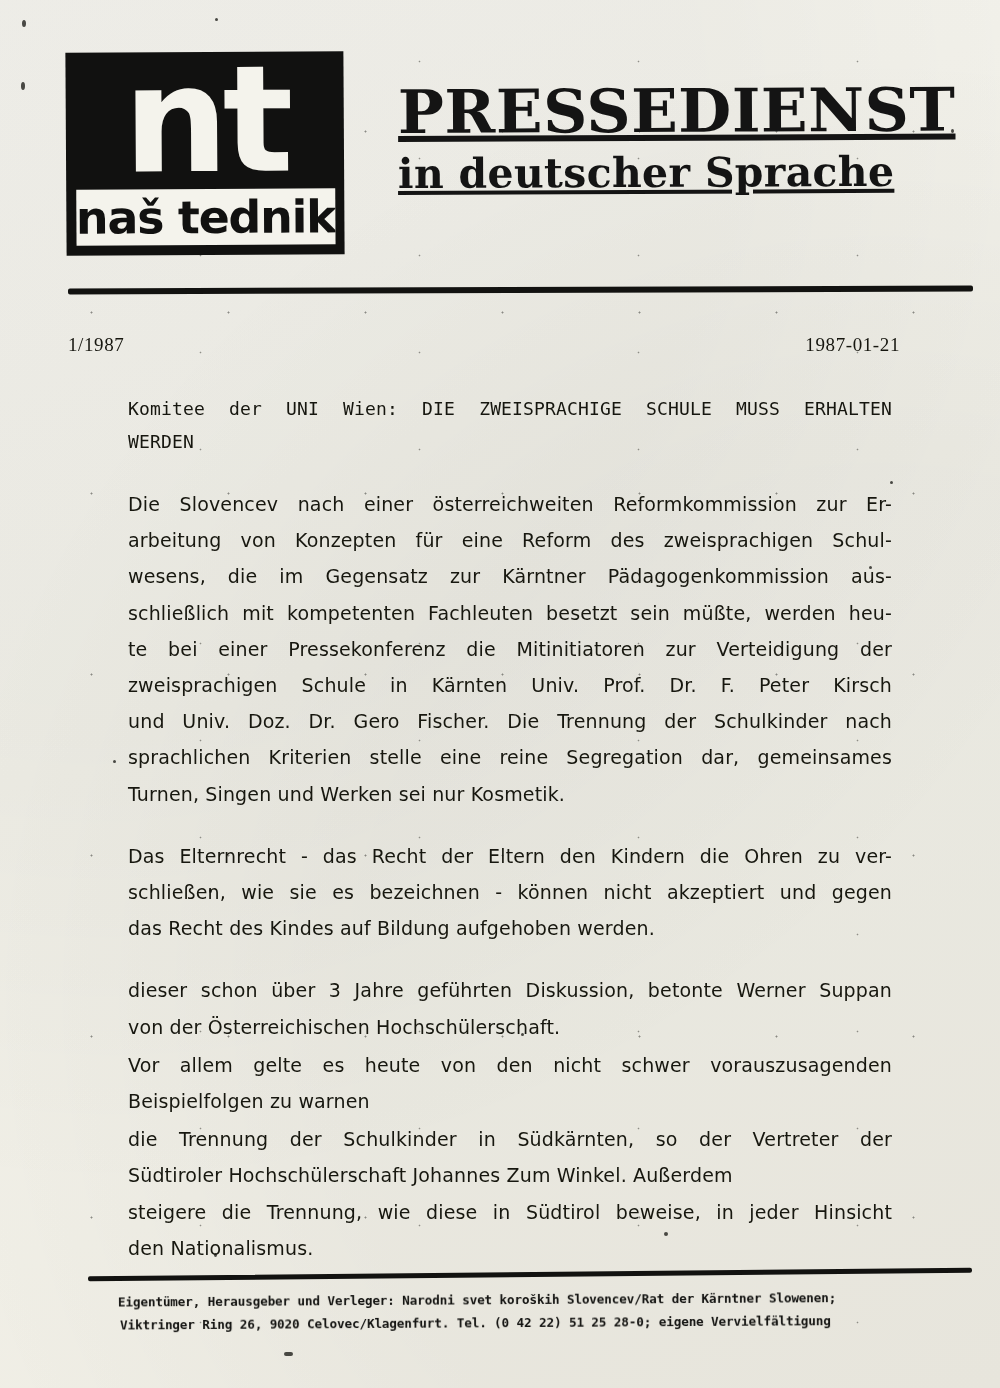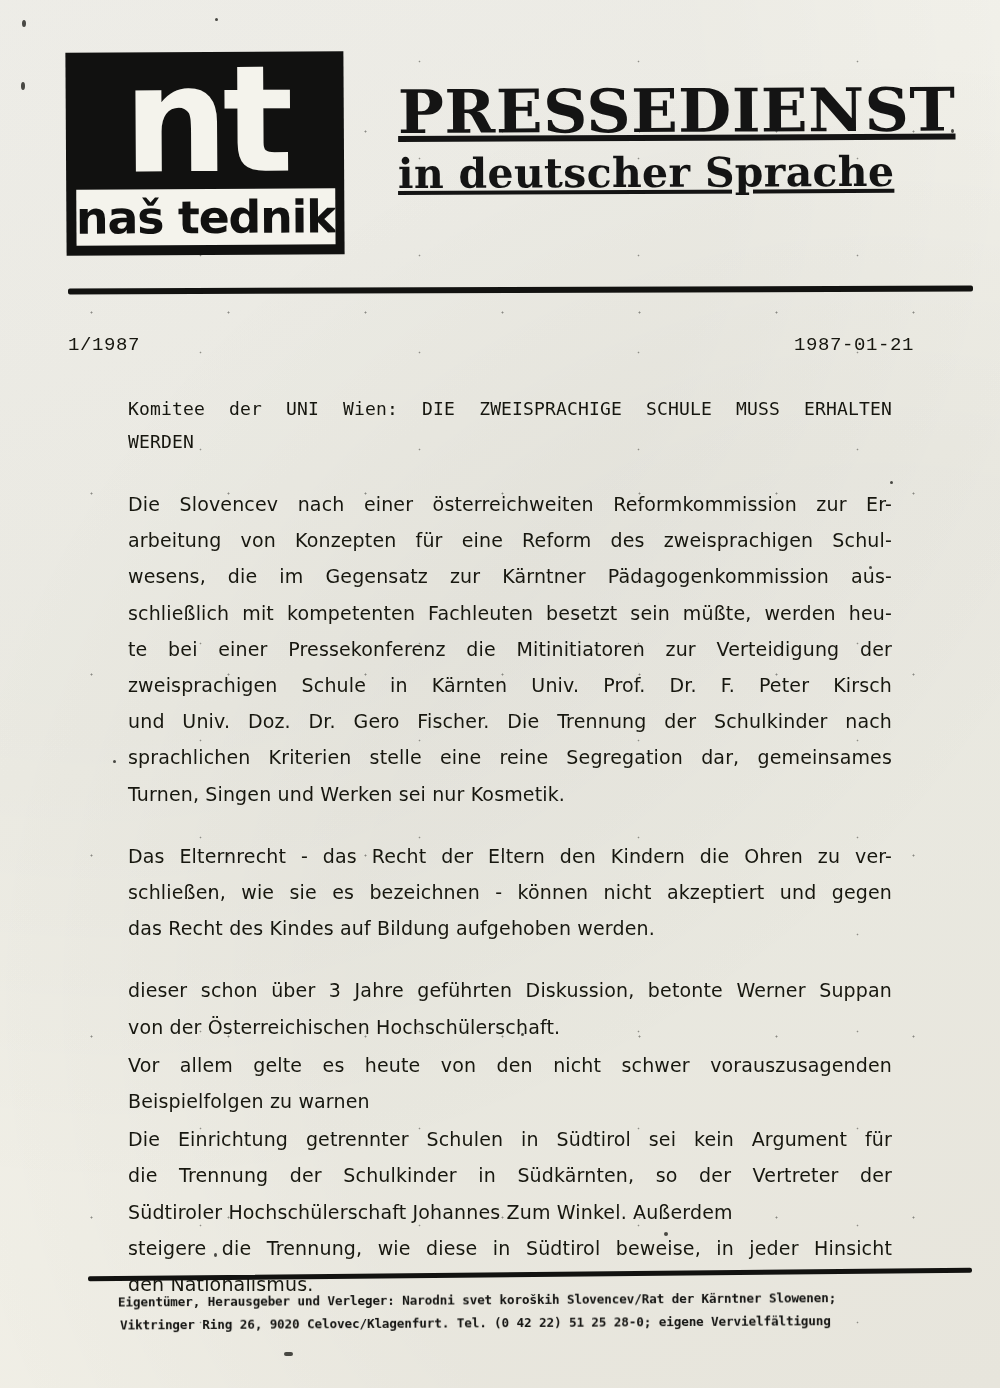--- a/index.html
+++ b/index.html
@@ -147,26 +147,26 @@
   }
 
   
   #issue-row {
     position: absolute;
     left: 68px;
     right: 60px;
     top: 334px;
     display: flex;
     justify-content: space-between;
-    font-family: Liberation Mono, monospace;
+    font-family: Liberation Serif, serif;
     font-size: 19px;
     letter-spacing: 0.6px;
     color: #16160f;
   }
-  #issue-row .date { margin-right: 26px; }
+  #issue-row .date { margin-right: 40px; }
 
   
   #article {
     position: absolute;
     left: 128px;
     top: 392px;
     width: 764px;
   }
   .headline p {
     margin: 0;
@@ -295,21 +295,20 @@
     <div class="gap-sm"></div>
 
     <div class="paragraph">
       <p class="para jl">Vor allem gelte es heute von den nicht schwer vorauszusagenden</p>
       <p class="para">Beispielfolgen zu warnen</p>
     </div>
 
     <div class="gap-sm"></div>
 
     <div class="paragraph">
-      <p class="para jl">Die Einrichtung getrennter Schulen in Südtirol sei kein Argument für</p>
       <p class="para jl">die Trennung der Schulkinder in Südkärnten, so der Vertreter der</p>
       <p class="para">Südtiroler Hochschülerschaft Johannes Zum Winkel. Außerdem</p>
       <p class="para jl">steigere die Trennung, wie diese in Südtirol beweise, in jeder Hinsicht</p>
       <p class="para">den Nationalismus.</p>
     </div>
 
   </div>
 
   <div class="rule" id="rule-bottom"></div>
 

